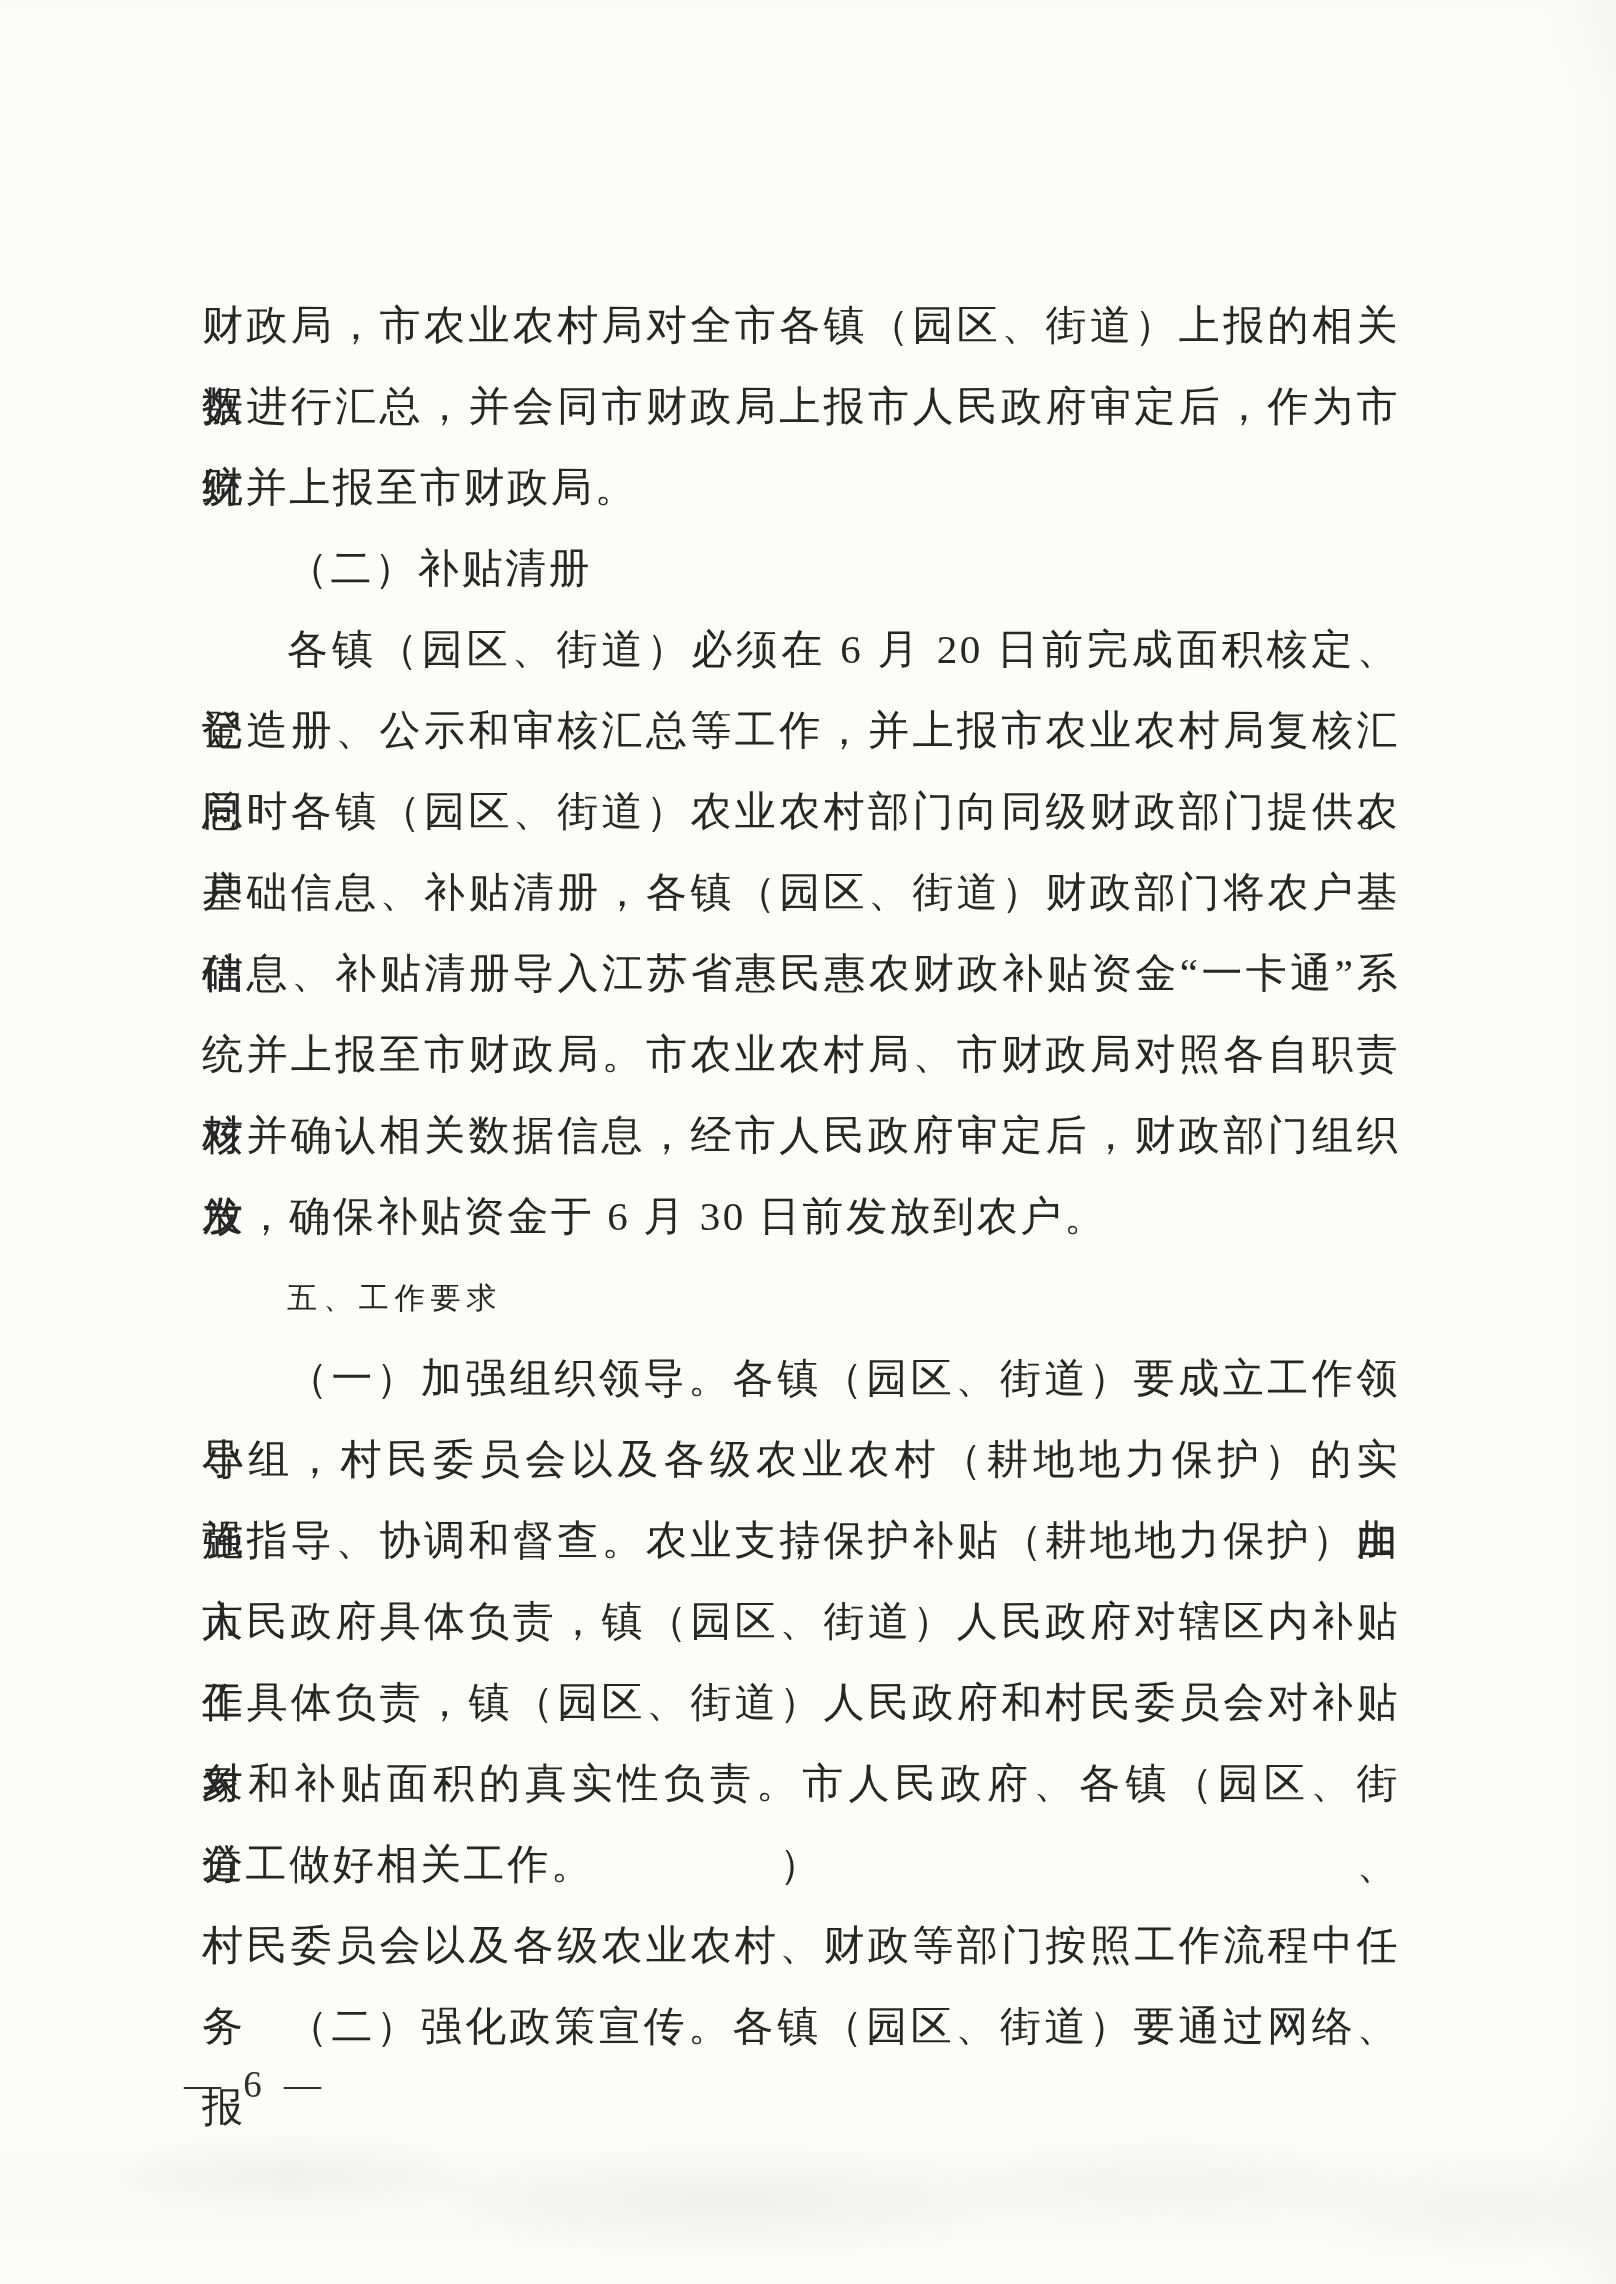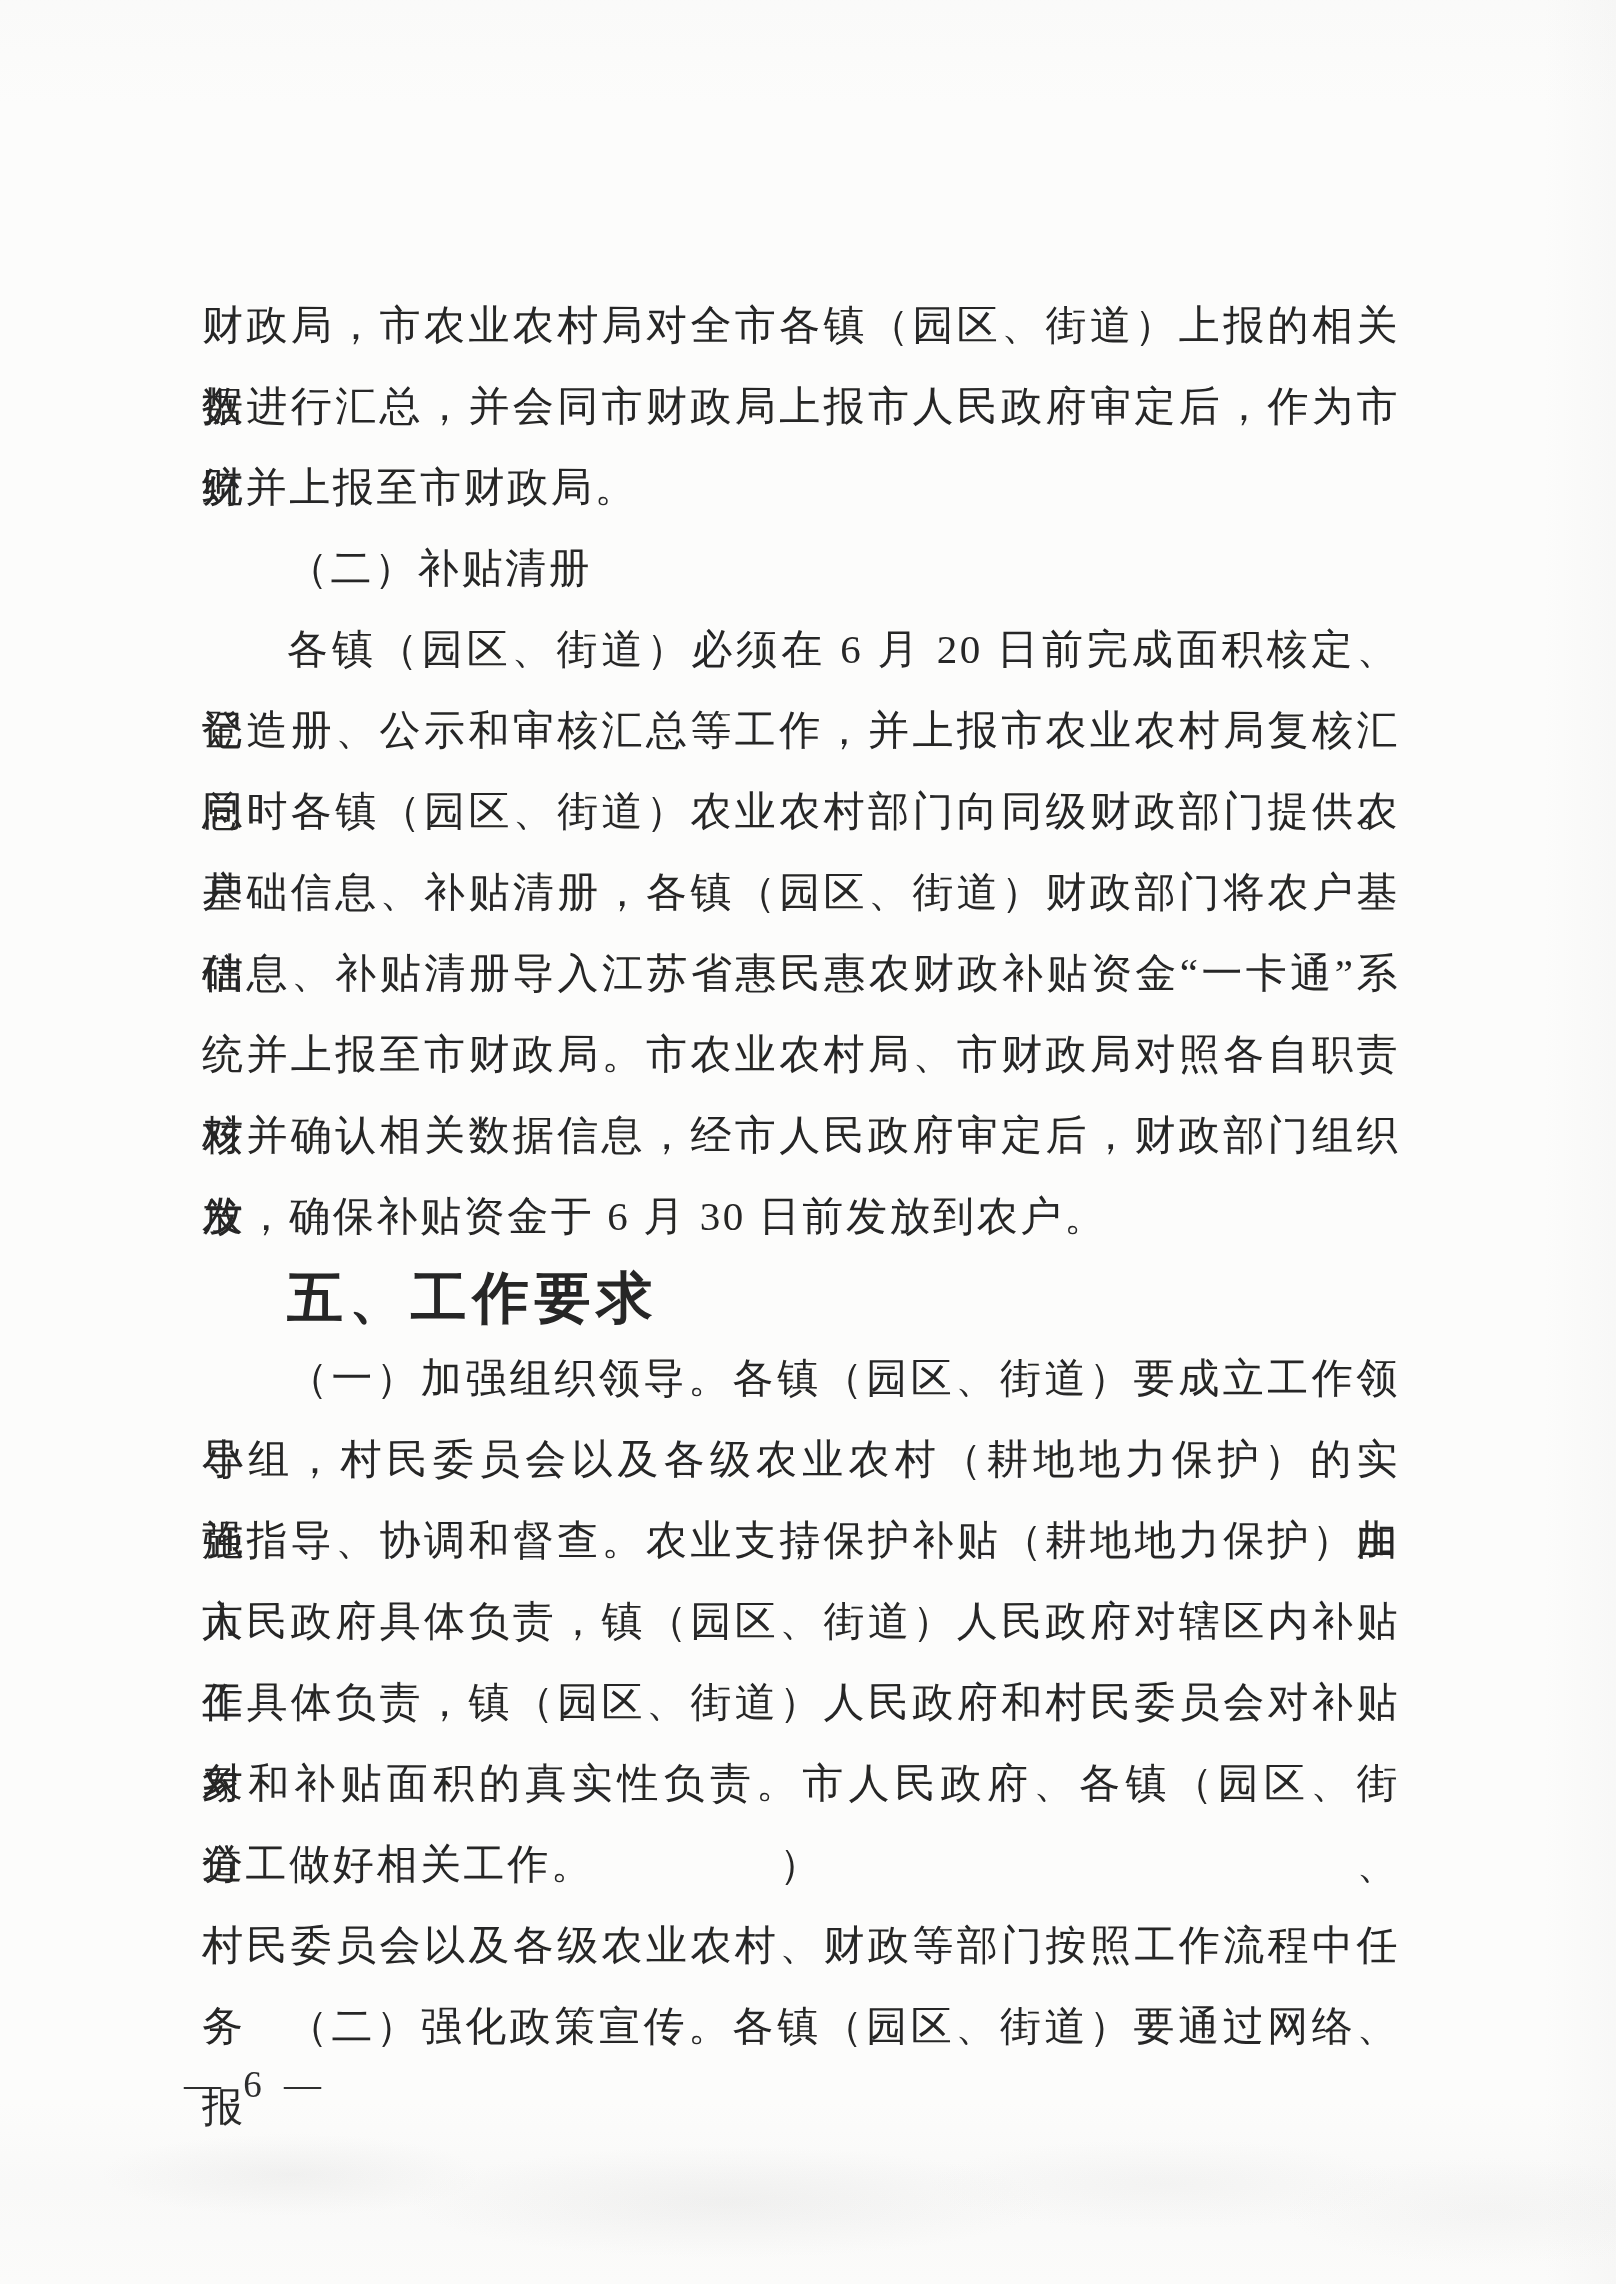--- a/index.html
+++ b/index.html
@@ -67,24 +67,24 @@
   .text-line.justify {
     white-space: normal;
     text-align: justify;
     text-align-last: justify;
     text-justify: inter-character;
   }
   .text-line.indent {
     text-indent: 85px;
   }
   .text-line.bold {
-    font-weight: 700;
+    font-weight: 400;
     font-family: "Liberation Sans", "DejaVu Sans", sans-serif;
     letter-spacing: 5.9px;
-    font-size: 56px;
+    font-size: 30px;
   }
 
   .page-number {
     position: absolute;
     left: 184px;
     top: 2057px;
     height: 56px;
     line-height: 56px;
     font-size: 37px;
     letter-spacing: 6.5px;

